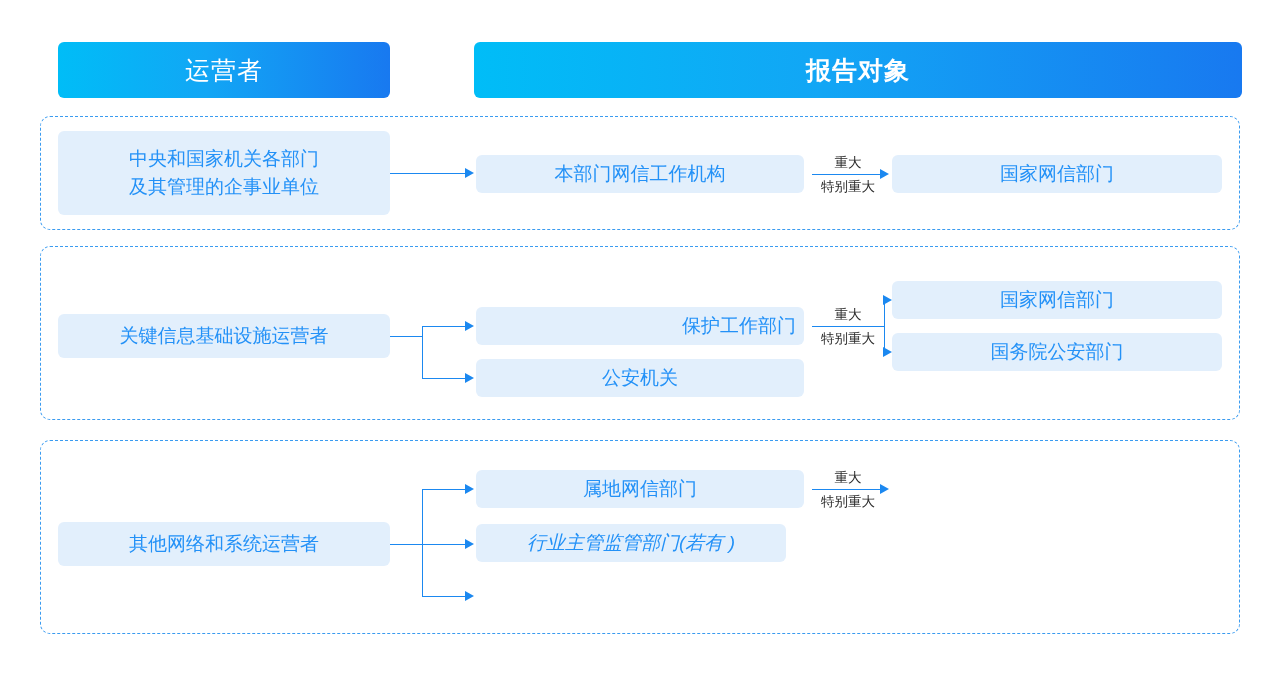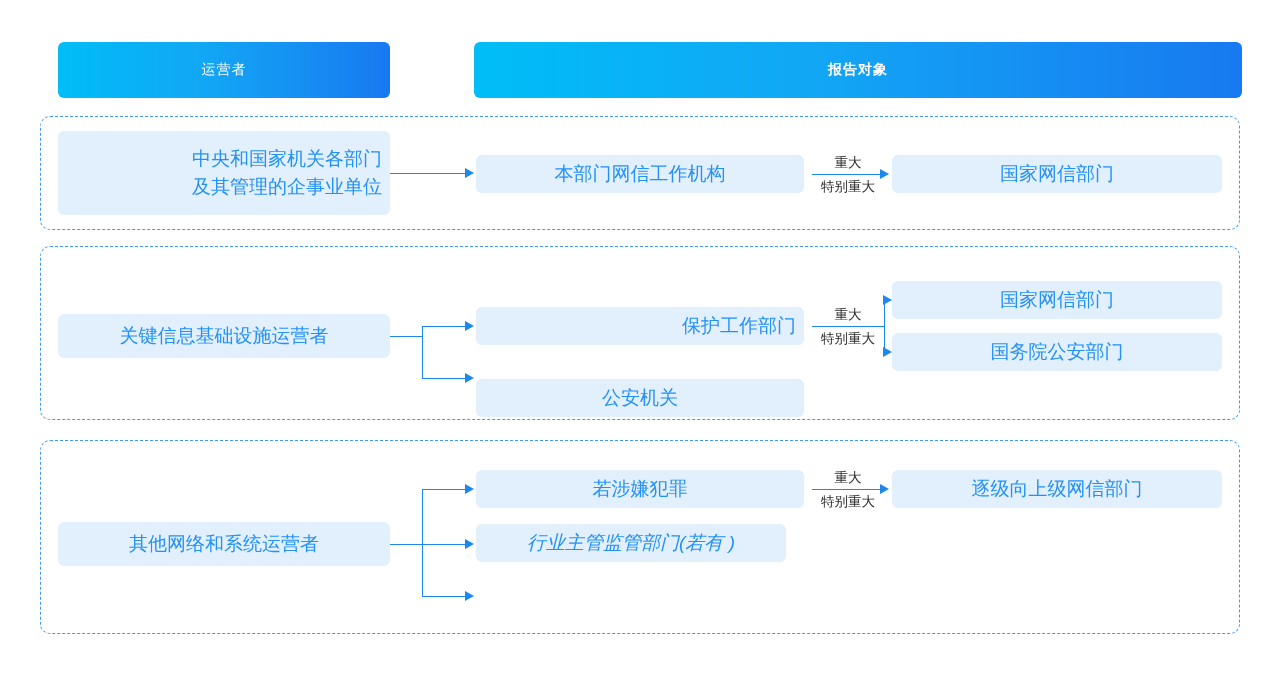--- a/index.html
+++ b/index.html
@@ -18,21 +18,21 @@
     width: 1280px;
     height: 676px;
     overflow: hidden;
   }
 
   
   .banner {
     position: absolute;
     border-radius: 6px;
     color: #ffffff;
-    font-size: 14px;
+    font-size: 25px;
     letter-spacing: 1px;
     display: flex;
     align-items: center;
     justify-content: center;
     background: linear-gradient(90deg, #00bdf7 0%, #12a6f5 45%, #1879f0 100%);
   }
   #banner-operator { left: 58px;  top: 42px; width: 332px; height: 56px; }
   #banner-target   { left: 474px; top: 42px; width: 768px; height: 56px; font-weight: bold; }
 
   
@@ -103,21 +103,21 @@
 
   <div class="banner" id="banner-operator">
     <span>运营者</span>
   </div>
   <div class="banner" id="banner-target">
     <span>报告对象</span>
   </div>
 
   <div class="section" id="section-1"></div>
 
-  <div class="node two-line" style="left:58px; top:131px; width:332px; height:84px;justify-content:flex-end;">
+  <div class="node two-line" style="left:58px; top:131px; width:332px; height:84px;">
     <span>中央和国家机关各部门
 及其管理的企事业单位</span>
   </div>
 
   <div class="hline" style="left:390px; top:173px; width:75px;"></div>
   <div class="arrow-head" style="left:465px; top:167.5px;"></div>
 
   <div class="node" style="left:476px; top:155px; width:328px; height:38px;">
     <span>本部门网信工作机构</span>
   </div>
@@ -140,21 +140,21 @@
   <div class="hline" style="left:390px; top:336px; width:32px;"></div>
   <div class="vline" style="left:422px; top:326px; height:52px;"></div>
   <div class="hline" style="left:422px; top:326px; width:43px;"></div>
   <div class="arrow-head" style="left:465px; top:320.5px;"></div>
   <div class="hline" style="left:422px; top:378px; width:43px;"></div>
   <div class="arrow-head" style="left:465px; top:372.5px;"></div>
 
   <div class="node" style="left:476px; top:307px; width:328px; height:38px;justify-content:flex-end;">
     <span>保护工作部门</span>
   </div>
-  <div class="node" style="left:476px; top:359px; width:328px; height:38px;margin-top:20px;">
+  <div class="node" style="left:476px; top:359px; width:328px; height:38px;">
     <span>公安机关</span>
   </div>
 
   <div class="hline" style="left:812px; top:326px; width:72px;"></div>
   <div class="vline" style="left:884px; top:300px; height:52px;"></div>
   <div class="hline" style="left:884px; top:300px; width:5px;"></div>
   <div class="arrow-head" style="left:883px; top:294.5px;"></div>
   <div class="hline" style="left:884px; top:352px; width:5px;"></div>
   <div class="arrow-head" style="left:883px; top:346.5px;"></div>
 
@@ -177,28 +177,25 @@
   <div class="hline" style="left:390px; top:544px; width:32px;"></div>
   <div class="vline" style="left:422px; top:489px; height:107px;"></div>
   <div class="hline" style="left:422px; top:489px; width:43px;"></div>
   <div class="arrow-head" style="left:465px; top:483.5px;"></div>
   <div class="hline" style="left:422px; top:544px; width:43px;"></div>
   <div class="arrow-head" style="left:465px; top:538.5px;"></div>
   <div class="hline" style="left:422px; top:596px; width:43px;"></div>
   <div class="arrow-head" style="left:465px; top:590.5px;"></div>
 
   <div class="node" style="left:476px; top:470px; width:328px; height:38px;">
-    <span>若涉嫌犯罪</span>
+    <span>属地网信部门</span>
   </div>
   <div class="node" style="left:476px; top:524px; width:310px; height:38px;font-style:italic;">
     <span>行业主管监管部门(若有 )</span>
   </div>
 
   <div class="hline" style="left:812px; top:489px; width:68px;"></div>
   <div class="arrow-head" style="left:880px; top:483.5px;"></div>
   <div class="sev" style="left:812px; top:471px; width:72px;">重大</div>
   <div class="sev" style="left:806px; top:495px; width:84px;">特别重大</div>
 
-  <div class="node" style="left:892px; top:470px; width:330px; height:38px;">
-    <span>逐级向上级网信部门</span>
-  </div>
 
 </div>
 
 </body></html>

